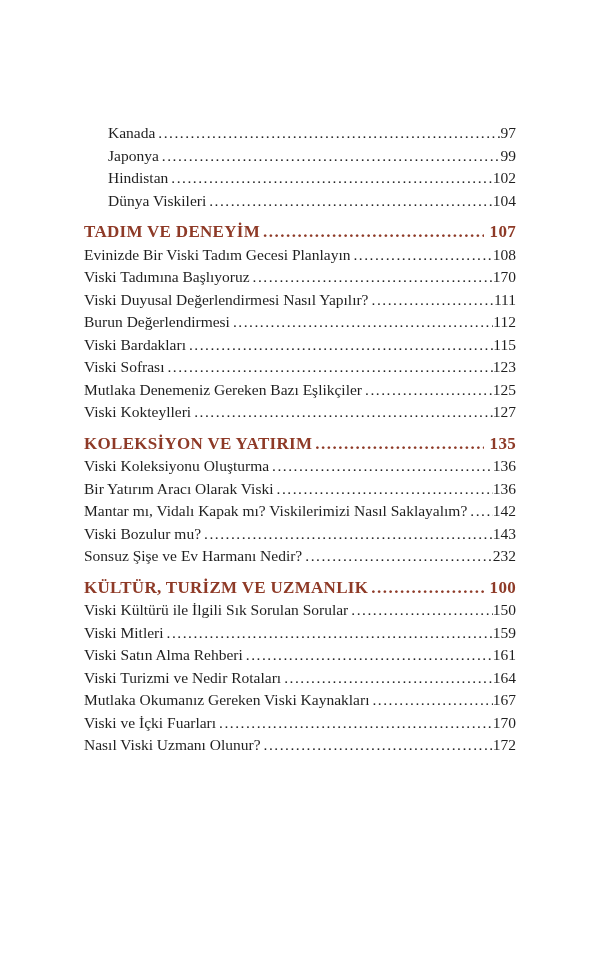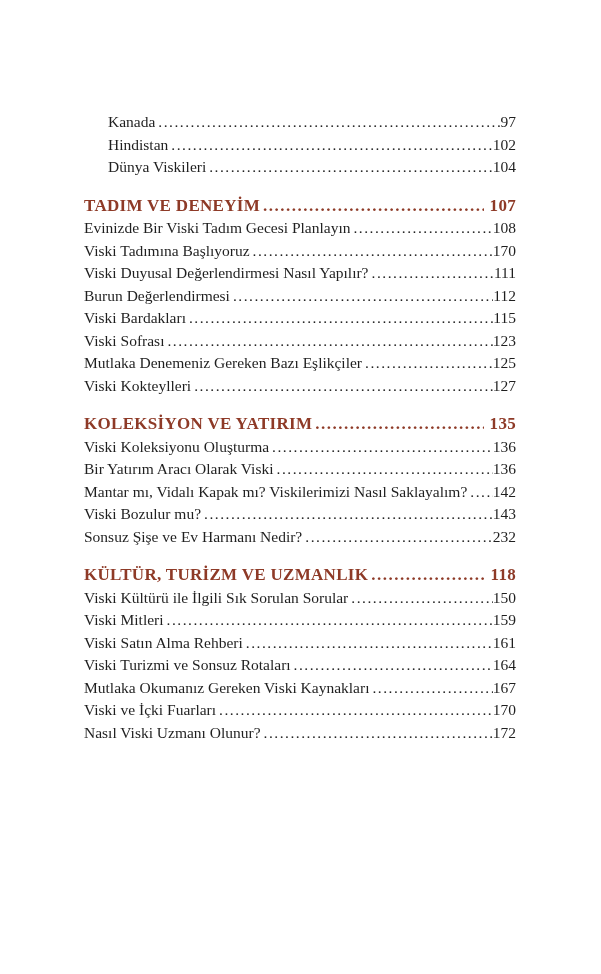--- a/index.html
+++ b/index.html
@@ -11,22 +11,22 @@
     overflow: hidden;
     font-family: "Liberation Serif", "DejaVu Serif", serif;
     color: #1f1f1f;
   }
   .toc {
     position: absolute;
     left: 84px;
     top: 111px;
     width: 432px;
   }
-  .toc-section { margin-top: 16px; }
-  .toc-section.first { margin-top: 0; }
+  .toc-section { margin-top: 9px; }
+  .toc-section.first { margin-top: 11px; }
   .row {
     display: flex;
     align-items: baseline;
     height: 22.5px;
     line-height: 22.5px;
     font-size: 15.5px;
     white-space: nowrap;
   }
   .row.indent { padding-left: 24px; }
   .label { flex: 0 1 auto; overflow: hidden; }
@@ -55,20 +55,25 @@
 <div class="page">
   <div class="toc">
 
     <div class="toc-section first">
       <div class="row indent">
         <span class="label">Kanada</span>
         <span class="leader"></span>
         <span class="pagenum">97</span>
       </div>
       <div class="row indent">
+        <span class="label">Japonya</span>
+        <span class="leader"></span>
+        <span class="pagenum">99</span>
+      </div>
+      <div class="row indent">
         <span class="label">Hindistan</span>
         <span class="leader"></span>
         <span class="pagenum">102</span>
       </div>
       <div class="row indent">
         <span class="label">Dünya Viskileri</span>
         <span class="leader"></span>
         <span class="pagenum">104</span>
       </div>
     </div>
@@ -151,39 +156,39 @@
         <span class="label">Sonsuz Şişe ve Ev Harmanı Nedir?</span>
         <span class="leader"></span>
         <span class="pagenum">232</span>
       </div>
     </div>
 
     <div class="toc-section">
       <div class="row heading-row">
         <span class="label">KÜLTÜR, TURİZM VE UZMANLIK</span>
         <span class="leader"></span>
-        <span class="pagenum">118</span>
+        <span class="pagenum">100</span>
       </div>
       <div class="row">
         <span class="label">Viski Kültürü ile İlgili Sık Sorulan Sorular</span>
         <span class="leader"></span>
         <span class="pagenum">150</span>
       </div>
       <div class="row">
         <span class="label">Viski Mitleri</span>
         <span class="leader"></span>
         <span class="pagenum">159</span>
       </div>
       <div class="row">
         <span class="label">Viski Satın Alma Rehberi</span>
         <span class="leader"></span>
         <span class="pagenum">161</span>
       </div>
       <div class="row">
-        <span class="label">Viski Turizmi ve Sonsuz Rotaları</span>
+        <span class="label">Viski Turizmi ve Nedir Rotaları</span>
         <span class="leader"></span>
         <span class="pagenum">164</span>
       </div>
       <div class="row">
         <span class="label">Mutlaka Okumanız Gereken Viski Kaynakları</span>
         <span class="leader"></span>
         <span class="pagenum">167</span>
       </div>
       <div class="row">
         <span class="label">Viski ve İçki Fuarları</span>

